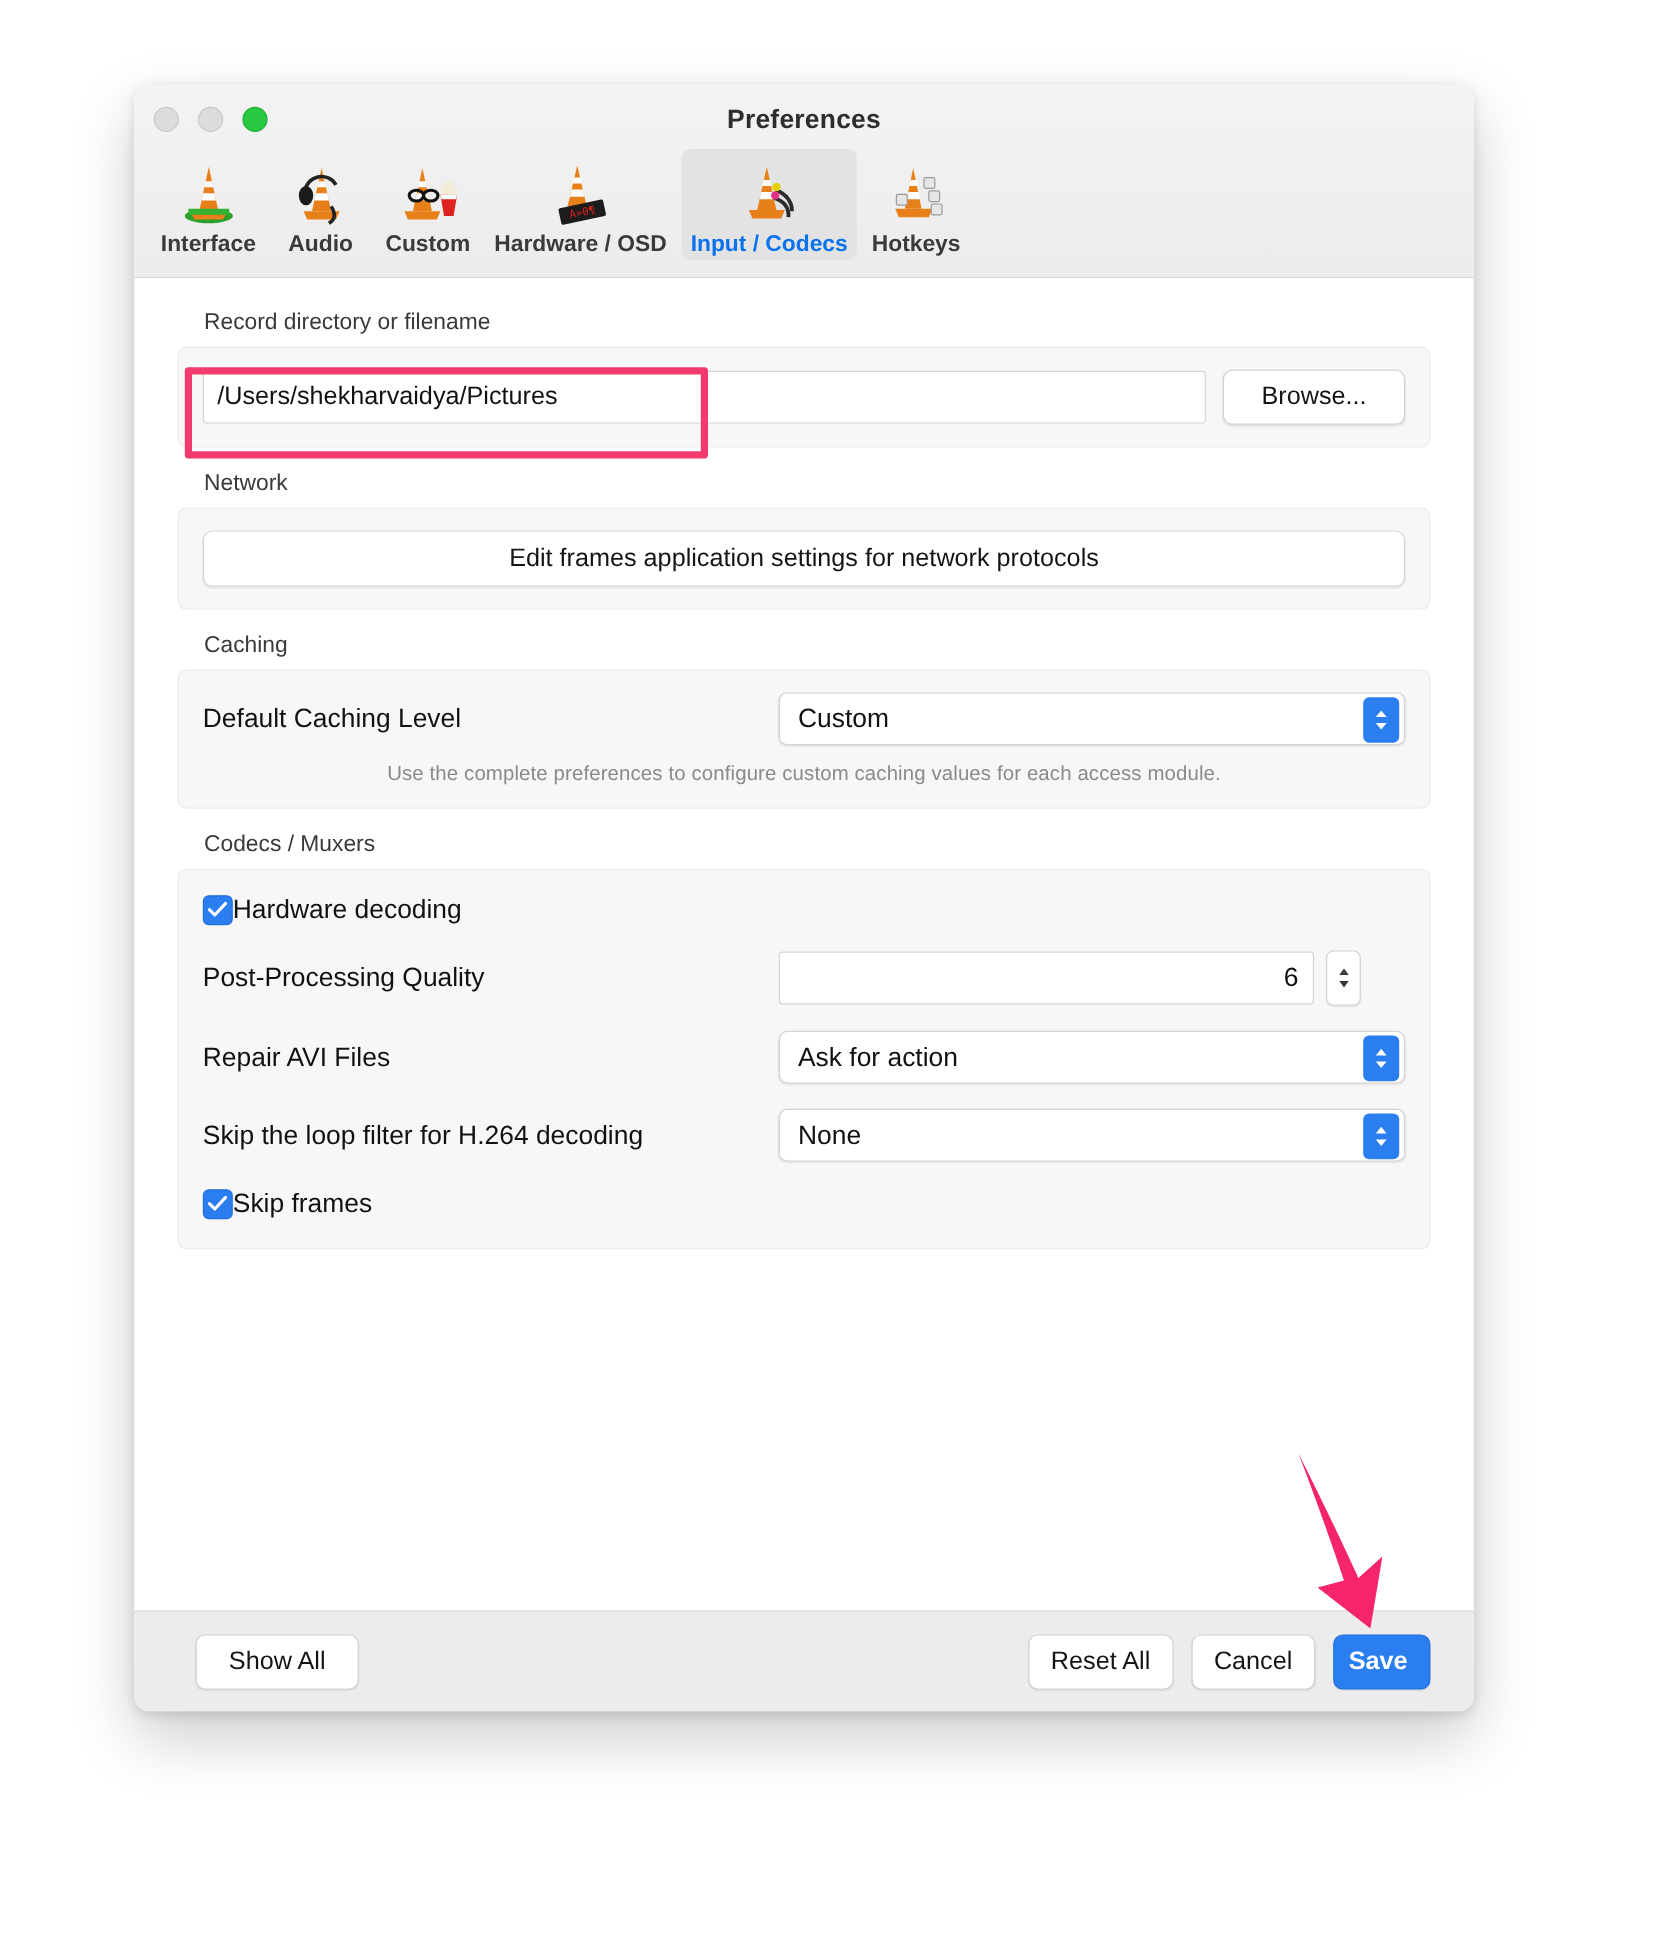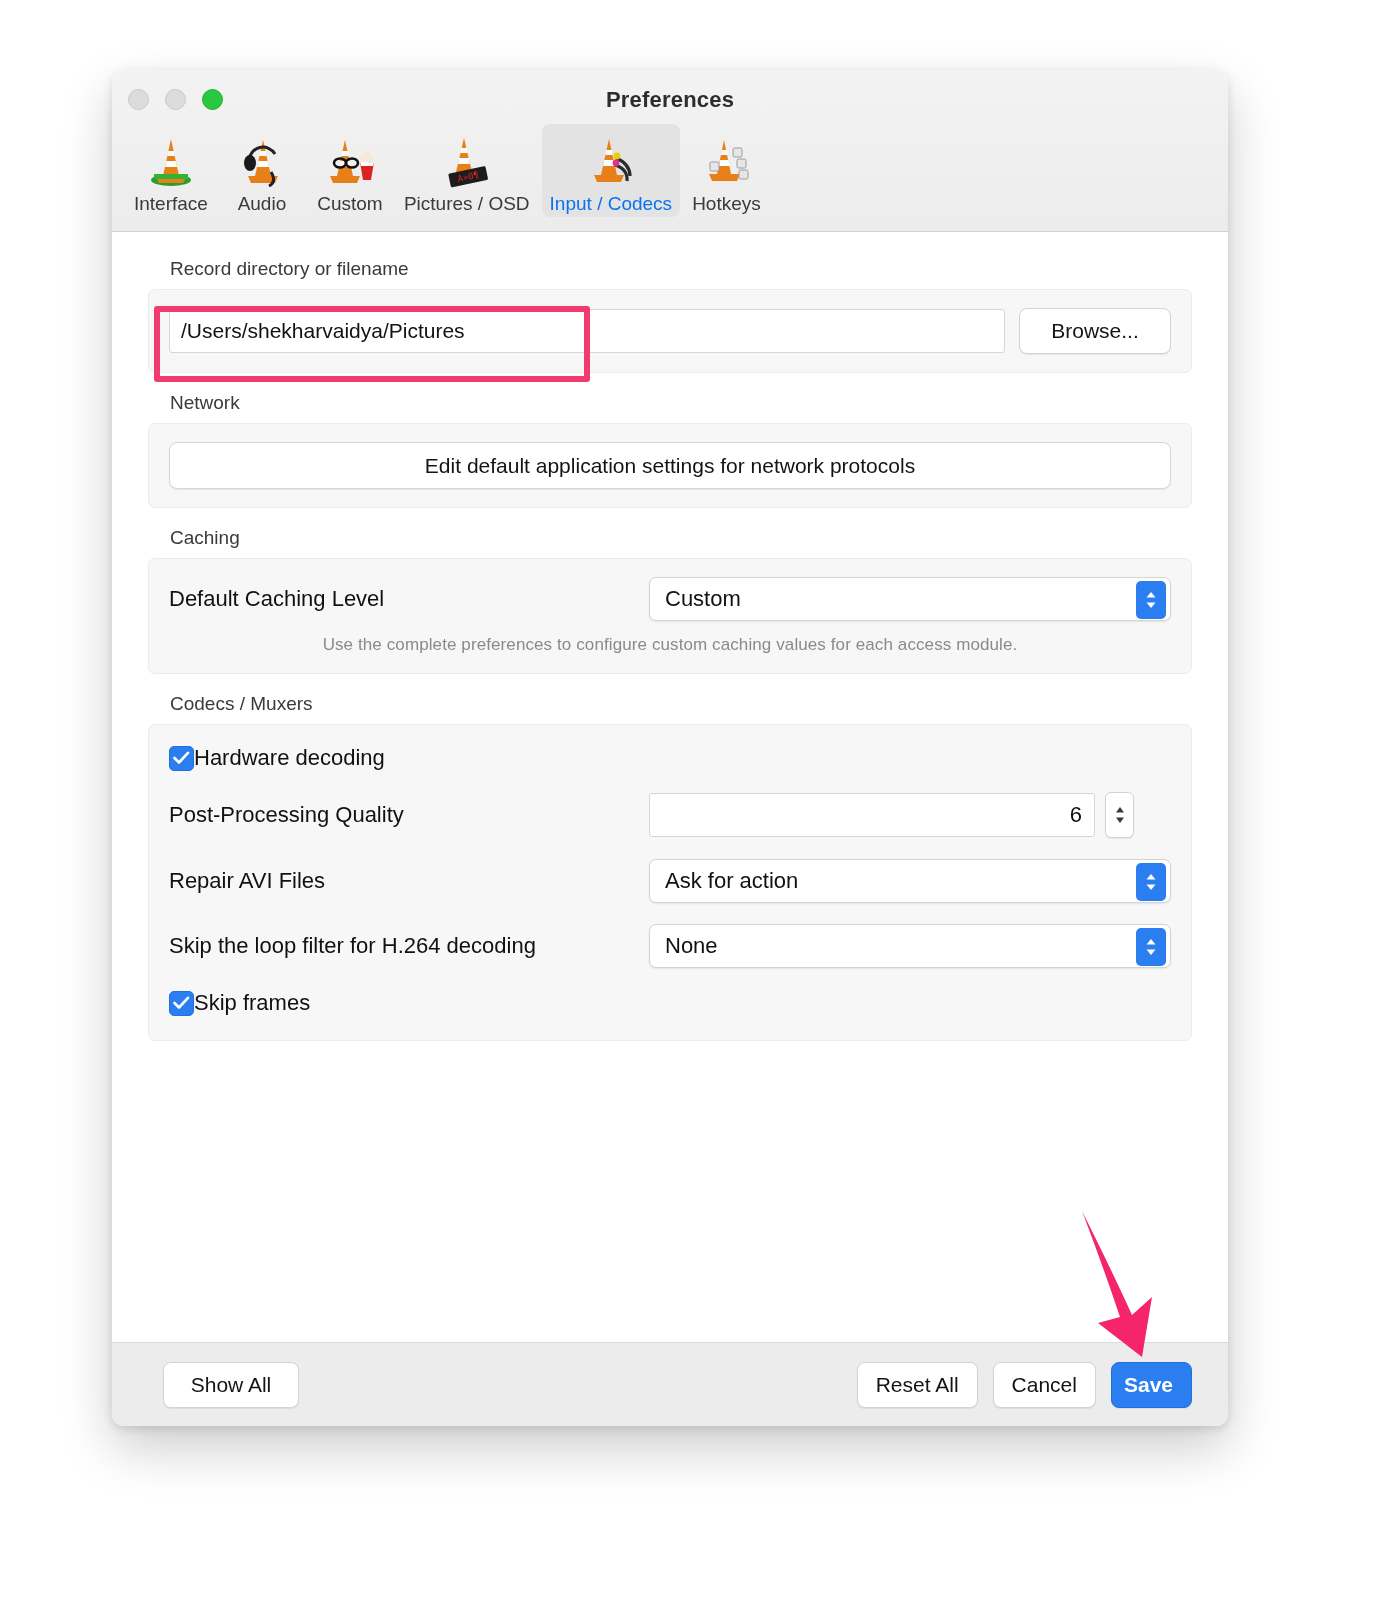--- a/index.html
+++ b/index.html
@@ -59,21 +59,21 @@
     padding: 6px 8px 2px 8px;
     margin: 0 2px;
     border-radius: 8px;
     display: flex; flex-direction: column; align-items: center;
     cursor: default;
   }
   .tool-item.active { background: #e3e3e3; }
   .tool-icon { width: 62px; height: 60px; display: block; }
   .tool-label {
     margin-top: 3px;
-    font-size: 19px; color: #3a3a3a; white-space: nowrap;
+    font-size: 19px; color: #3a3a3a; white-space: nowrap; font-weight: bold;
   }
   .tool-item.active .tool-label { color: #0a72ef; }
 
   
   .content {
     position: relative;
     height: 1110px;
     background: #ffffff;
     padding: 26px 36px 0 36px;
   }
@@ -318,21 +318,21 @@
             <svg viewBox="0 0 62 60" width="62" height="60">
               <path d="M20 42 L28 8 L36 42 Z" fill="#e8801a"></path>
               <path d="M23.2 28 L32.8 28 L34 34 L22 34 Z" fill="#fdfdfd"></path>
               <path d="M25.2 18 L30.8 18 L31.8 23 L24.2 23 Z" fill="#fdfdfd"></path>
               <g transform="rotate(-12 31 46)">
                 <rect x="13" y="40" width="38" height="14" rx="1.5" fill="#1c1c1c"></rect>
                 <text x="32" y="50" font-size="9" fill="#d22" text-anchor="middle" font-family="monospace">A»0¶</text>
               </g>
             </svg>
           </span>
-          <span class="tool-label">Pictures / OSD</span>
+          <span class="tool-label">Hardware / OSD</span>
         </div>
 
         <div class="tool-item active">
           <span class="tool-icon">
             <svg viewBox="0 0 62 60" width="62" height="60">
               <path d="M21 45 L29 9 L37 45 Z" fill="#e8801a"></path>
               <path d="M24.2 30 L33.8 30 L35 36 L23 36 Z" fill="#fdfdfd"></path>
               <path d="M26.2 20 L31.8 20 L32.8 25 L25.2 25 Z" fill="#fdfdfd"></path>
               <path d="M14 45 L44 45 L41 52 L17 52 Z" fill="#e8801a"></path>
               <path d="M36 28 q14 6 14 18" fill="none" stroke="#2b2b2b" stroke-width="3.2"></path>
@@ -368,21 +368,21 @@
       <div class="group-label">Record directory or filename</div>
       <div class="group-box">
         <div class="row-record">
           <input class="path-input" type="text" value="/Users/shekharvaidya/Pictures" style="">
           <button class="btn browse-btn">Browse...</button>
         </div>
       </div>
 
       <div class="group-label">Network</div>
       <div class="group-box">
-        <button class="wide-btn">Edit default application settings for network protocols</button>
+        <button class="wide-btn">Edit frames application settings for network protocols</button>
       </div>
 
       <div class="group-label">Caching</div>
       <div class="group-box">
         <div class="row">
           <div class="row-label cache-label">Default Caching Level</div>
           <div class="popup" style="flex:1 1 auto;">
             <span>Custom</span>
             <span class="chev">
               <svg width="14" height="22" viewBox="0 0 14 22">

